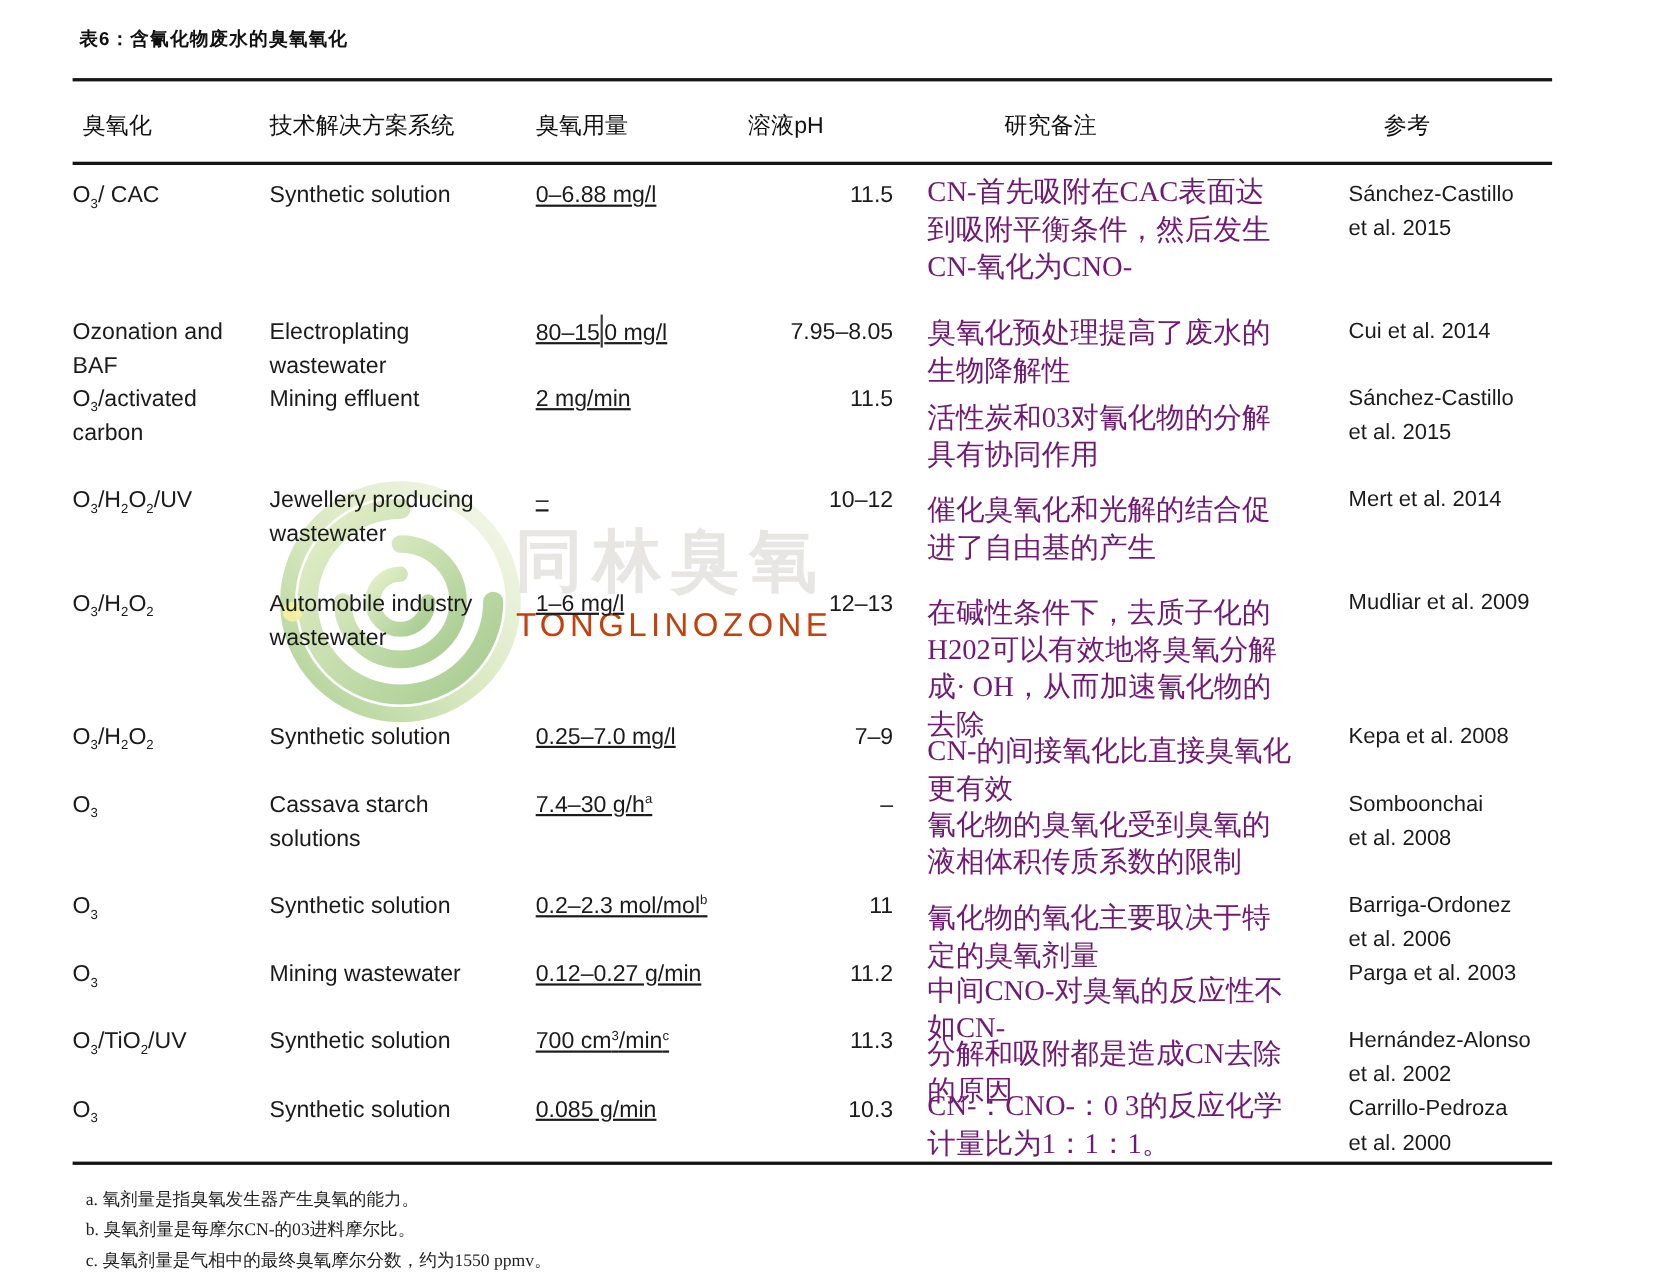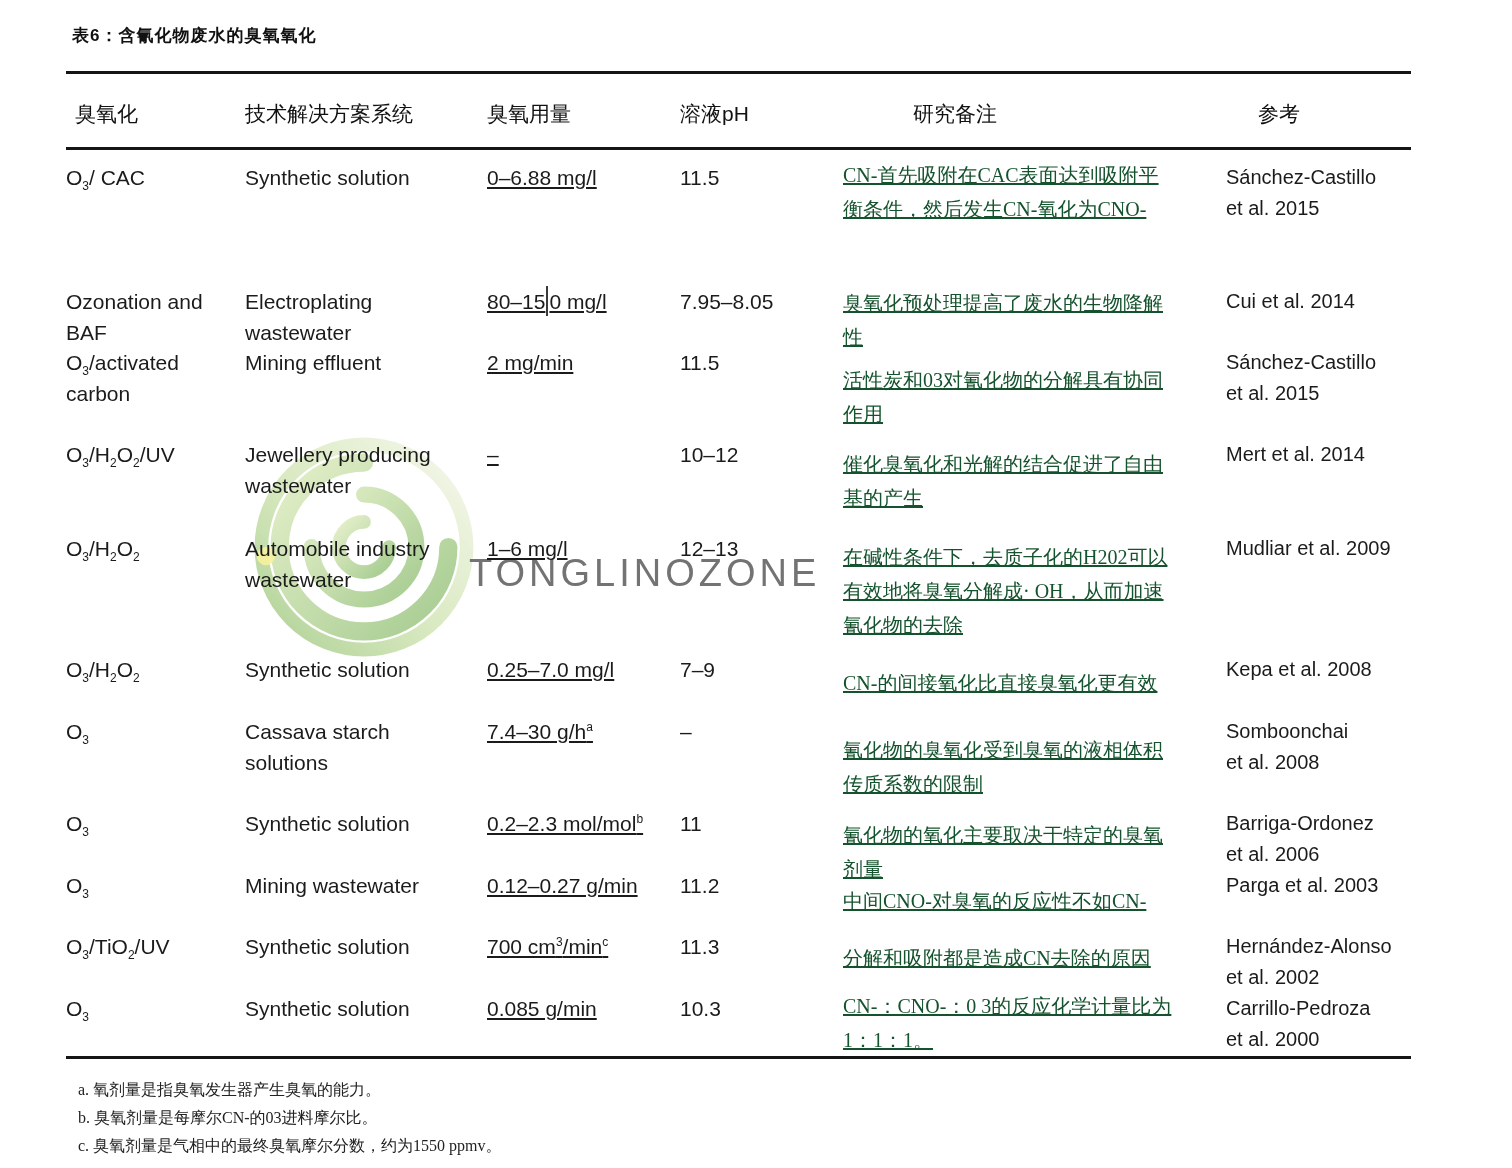--- a/index.html
+++ b/index.html
@@ -5,22 +5,22 @@
   html,body{margin:0;padding:0;background:#ffffff;}
   body{width:1512px;height:1168px;position:relative;overflow:hidden;
        font-family:"Liberation Sans",sans-serif;color:#1b1b1b;}
   #page{position:absolute;inset:0;width:1512px;height:1168px;background:#fff;}
 
   
   .watermark{position:absolute;inset:0;z-index:0;pointer-events:none;}
   .wm-logo{position:absolute;left:250px;top:433px;width:228px;height:228px;opacity:.55;}
   .wm-cn{position:absolute;left:468px;top:468px;font-size:62px;letter-spacing:9px;
          color:#e8e6e2;font-weight:700;}
-  .wm-en{position:absolute;left:469px;top:552px;font-size:38px;letter-spacing:4px;
-         color:#737373;font-weight:400;text-align:center;}
+  .wm-en{position:absolute;left:469px;top:552px;font-size:30px;letter-spacing:4px;
+         color:#c2410c;font-weight:400;text-align:center;}
 
   
   .title{position:absolute;left:72px;top:24px;margin:0;font-size:17px;font-weight:700;
          color:#111;z-index:2;letter-spacing:1px;}
   .rule{position:absolute;left:66px;width:1345px;height:3px;background:#151515;z-index:2;}
   .rule-top{top:71px;}
   .rule-head{top:147px;}
   .rule-bottom{top:1056px;}
 
   
@@ -33,23 +33,23 @@
   .th-note{left:913px;}
   .th-ref{left:1258px;}
 
   
   #rows{position:absolute;inset:0;z-index:2;}
   .trow{position:absolute;left:0;width:1512px;height:0;overflow:visible;}
   .cell{position:absolute;top:0;font-size:21px;line-height:31px;white-space:pre-line;}
   .c-oz{left:66px;width:165px;}
   .c-sys{left:245px;width:220px;}
   .c-dose{left:487px;width:215px;text-decoration:underline;}
-  .c-ph{left:680px;width:132px;}
-  .c-note{left:843px;width:332px;font-size:20px;line-height:34px;
-          font-family:"Liberation Serif",serif;color:#14532d;text-decoration:underline;}
+  .c-ph{left:680px;width:132px;text-align:right;}
+  .c-note{left:843px;width:332px;font-size:26px;line-height:34px;
+          font-family:"Liberation Serif",serif;color:#701a75;}
   .c-ref{left:1226px;width:185px;font-size:20px;line-height:31px;}
 
   #rows .trow:nth-child(1){top:162px}
   #rows .trow:nth-child(2){top:286px}
   #rows .trow:nth-child(3){top:347px}
   #rows .trow:nth-child(4){top:439px}
   #rows .trow:nth-child(5){top:533px}
   #rows .trow:nth-child(6){top:654px}
   #rows .trow:nth-child(7){top:716px}
   #rows .trow:nth-child(8){top:808px}
@@ -99,20 +99,21 @@
           <stop offset="0" stop-color="#cfe39f"></stop>
           <stop offset="1" stop-color="#5ea337"></stop>
         </linearGradient>
       </defs>
       <circle cx="50" cy="50" r="45" fill="none" stroke="url(#wmg)" stroke-width="6"></circle>
       <path d="M50 13 A37 37 0 1 0 87 50" fill="none" stroke="url(#wmg2)" stroke-width="8" stroke-linecap="round"></path>
       <path d="M50 27 A23 23 0 1 1 27 50" fill="none" stroke="url(#wmg2)" stroke-width="7" stroke-linecap="round"></path>
       <path d="M50 39 A11 11 0 1 0 61 50" fill="none" stroke="url(#wmg2)" stroke-width="6" stroke-linecap="round"></path>
       <circle cx="7" cy="54" r="4" fill="#f2e64e" opacity="0.9"></circle>
     </svg>
+    <div class="wm-cn">同林臭氧</div>
     <div class="wm-en">TONGLINOZONE</div>
   </div>
 
   <h1 class="title">表6：含氰化物废水的臭氧氧化</h1>
 
   <div class="rule rule-top"></div>
   <div class="rule rule-head"></div>
   <div class="rule rule-bottom"></div>
 
   <div class="thead">

